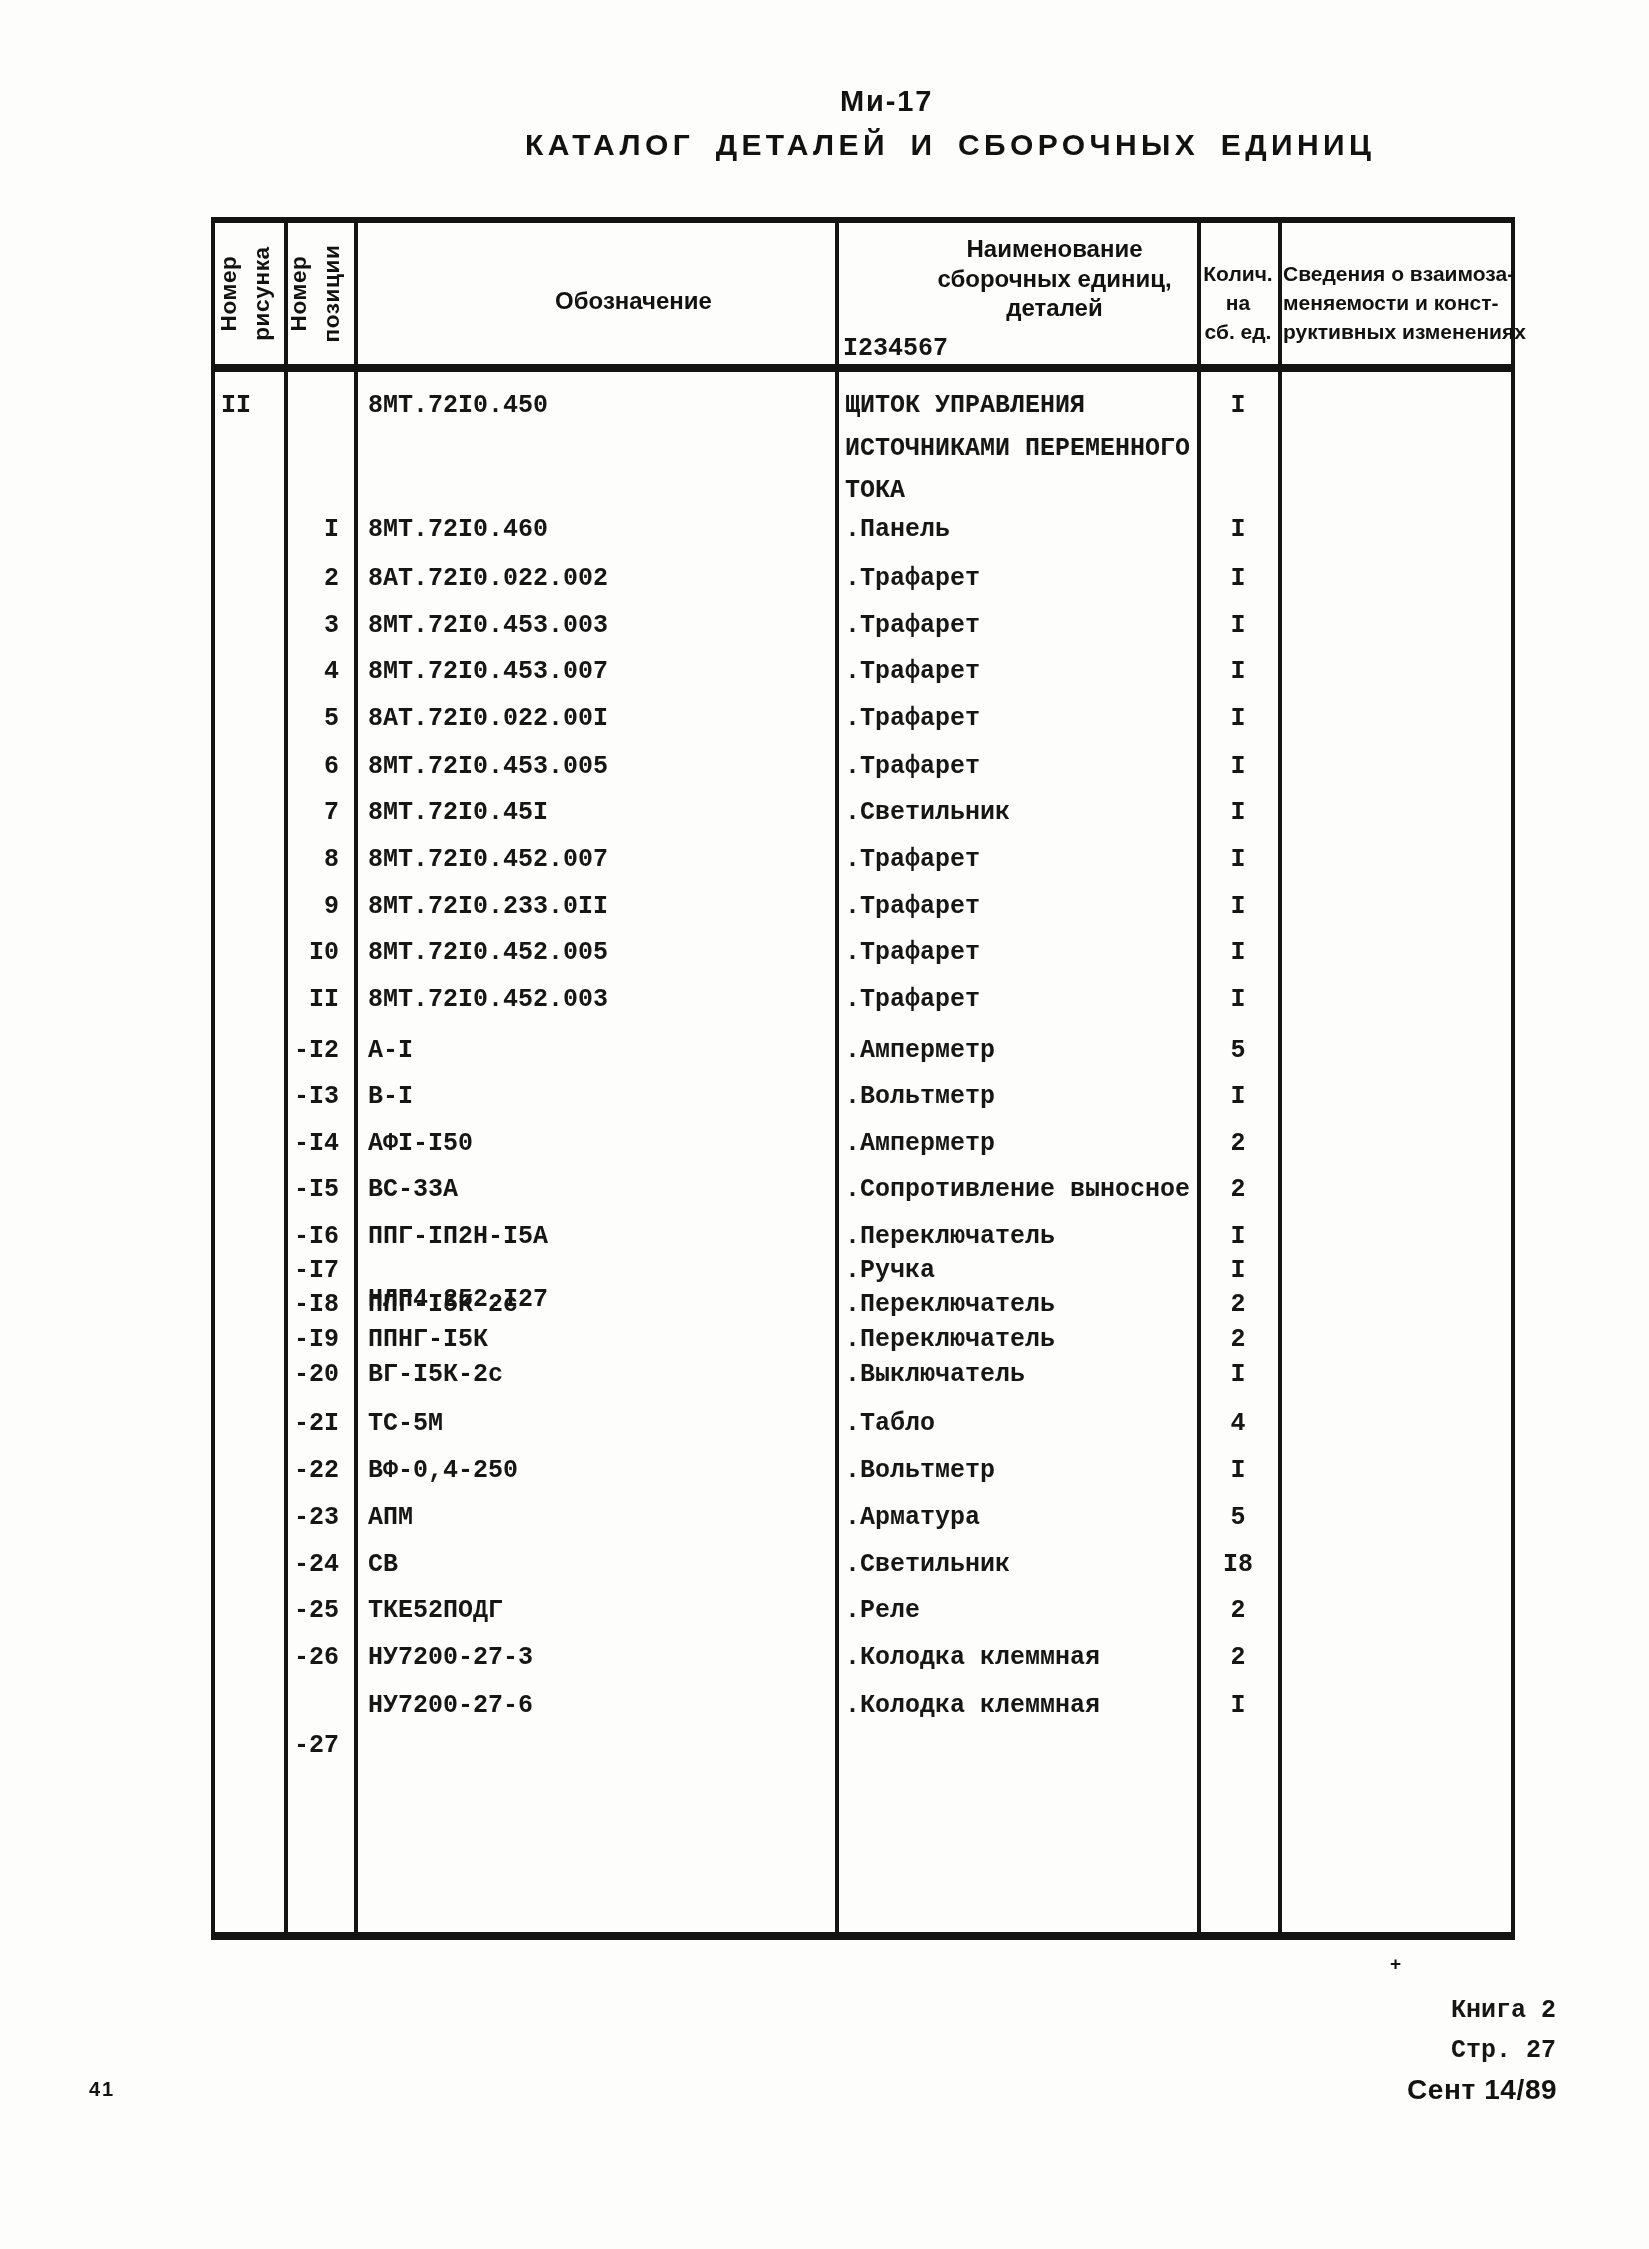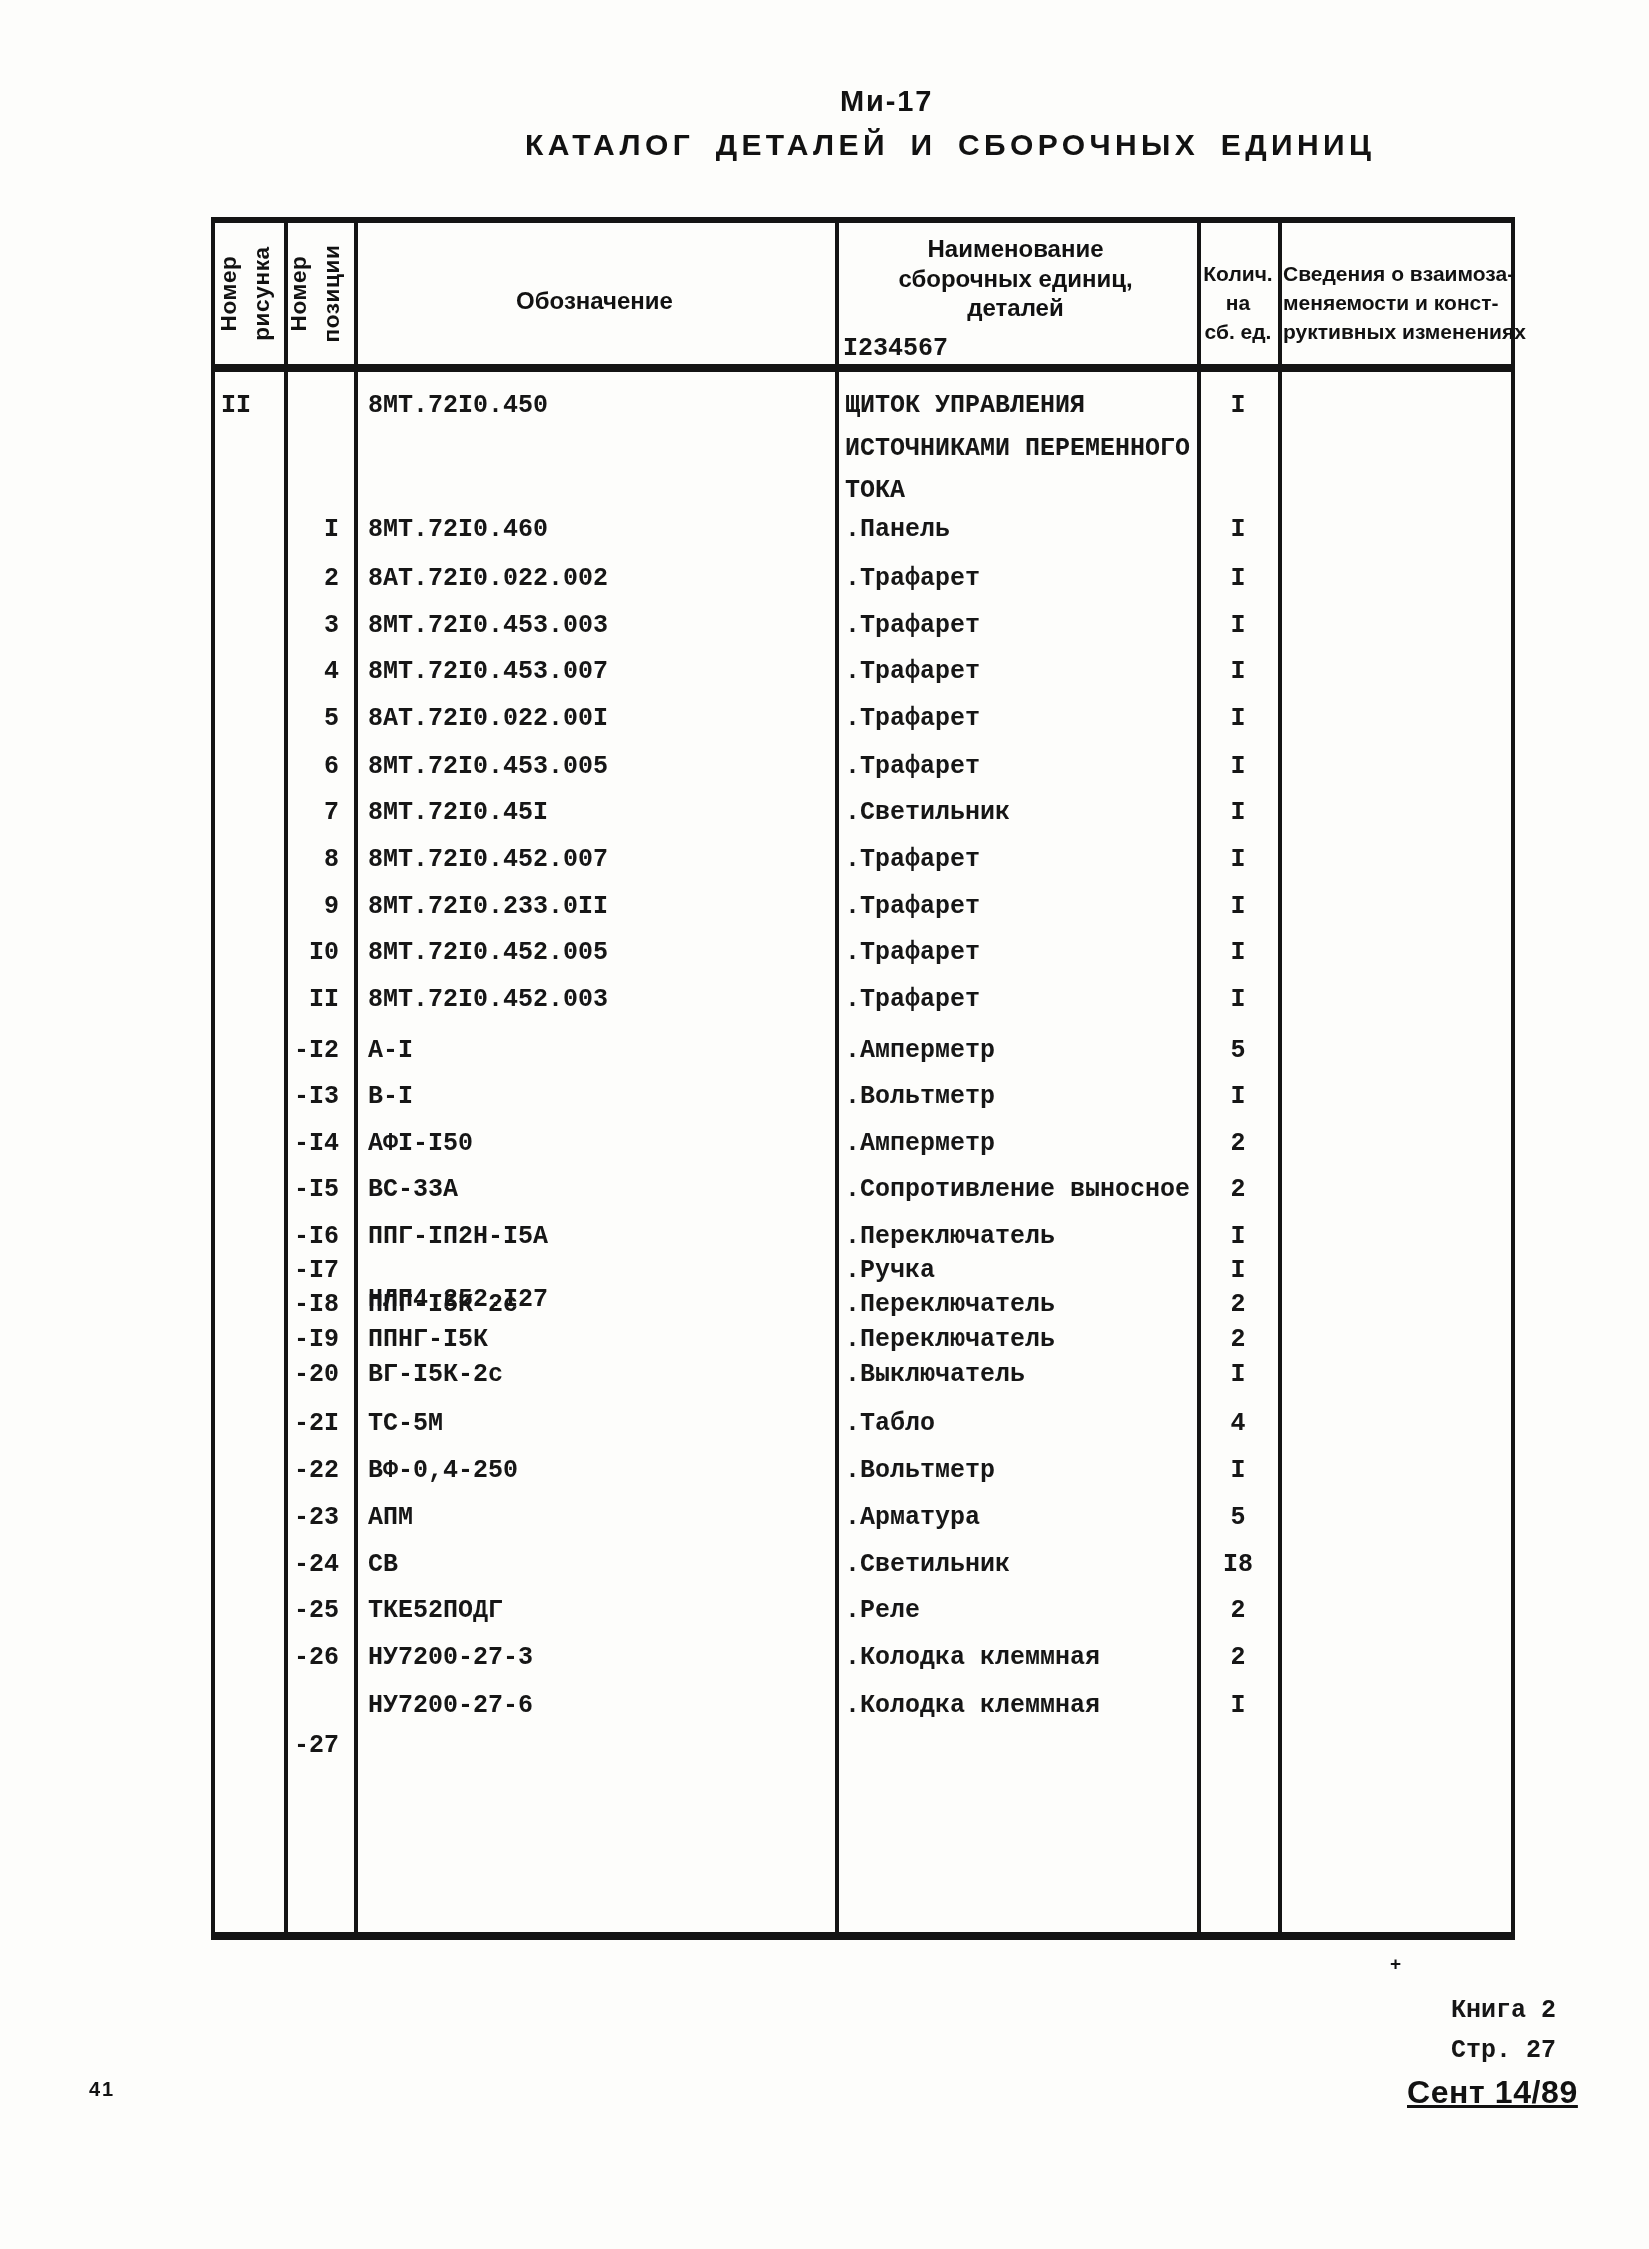--- a/index.html
+++ b/index.html
@@ -8,21 +8,21 @@
   .mono{font-family:"Liberation Mono","DejaVu Sans Mono",monospace;font-weight:700;
         font-size:25px;line-height:29px;color:#161616;white-space:pre;}
   .sansb{font-family:"Liberation Sans","DejaVu Sans",sans-serif;font-weight:700;color:#121212;}
   .t-model{top:85px;left:840px;font-size:29px;letter-spacing:1.9px;}
   .t-title{top:128px;left:525px;font-size:30px;letter-spacing:4.4px;word-spacing:8.8px;}
   .ptable{left:211px;top:217px;width:1296px;height:1709px;
           border-top:6.3px solid #141414;border-bottom:8.2px solid #141414;
           border-left:4.4px solid #141414;border-right:4.4px solid #141414;}
   .vline{position:absolute;top:0;bottom:0;width:3.8px;background:#141414;}
   .hrule{position:absolute;left:0;right:0;top:141px;height:7.5px;background:#141414;}
-  .hdr{white-space:pre;font-size:24px;line-height:29px;}
+  .hdr{white-space:pre;font-size:24px;line-height:29px;padding-left:39px;}
   .hdr-small{white-space:pre;font-size:21px;line-height:29px;}
   .rot{transform:rotate(-90deg);text-align:center;line-height:33px;font-size:22.6px;letter-spacing:0.6px;}
   .cell{position:absolute;}
   .footer-mono{font-size:25px;}
 </style>
 </head>
 <body>
 
 <div class="page">
 
@@ -167,17 +167,17 @@
       <div class="abs mono cell" style="left: 1199px; top: 1643px; width: 78px; text-align: center;">2</div>
       <div class="abs mono cell" style="left: 286px; top: 1691px; width: 53px; text-align: right; margin-top: 40px;">-27</div>
       <div class="abs mono cell" style="left: 368px; top: 1691px; width: 465px; text-align: left;">НУ7200-27-6</div>
       <div class="abs mono cell" style="left: 845px; top: 1691px; width: 351px; text-align: left;">.Колодка клеммная</div>
       <div class="abs mono cell" style="left: 1199px; top: 1691px; width: 78px; text-align: center;">I</div>
     </div>
 
   <div class="abs sansb" style="left:1390px;top:1953px;font-size:19px;">+</div>
   <div class="abs mono footer-mono" style="left:1451px;top:1996px;">Книга 2</div>
   <div class="abs mono footer-mono" style="left:1451px;top:2036px;">Стр. 27</div>
-  <div class="abs sansb" style="left:1407px;top:2074px;font-size:32px;letter-spacing:0.6px;text-decoration:underline;">Сент 14/89</div>
+  <div class="abs sansb" style="left:1407px;top:2074px;font-size:28px;letter-spacing:0.6px;">Сент 14/89</div>
   <div class="abs sansb" style="left:89px;top:2078px;font-size:20px;letter-spacing:1.9px;">41</div>
 
 </div>
 
 
 </body></html>

